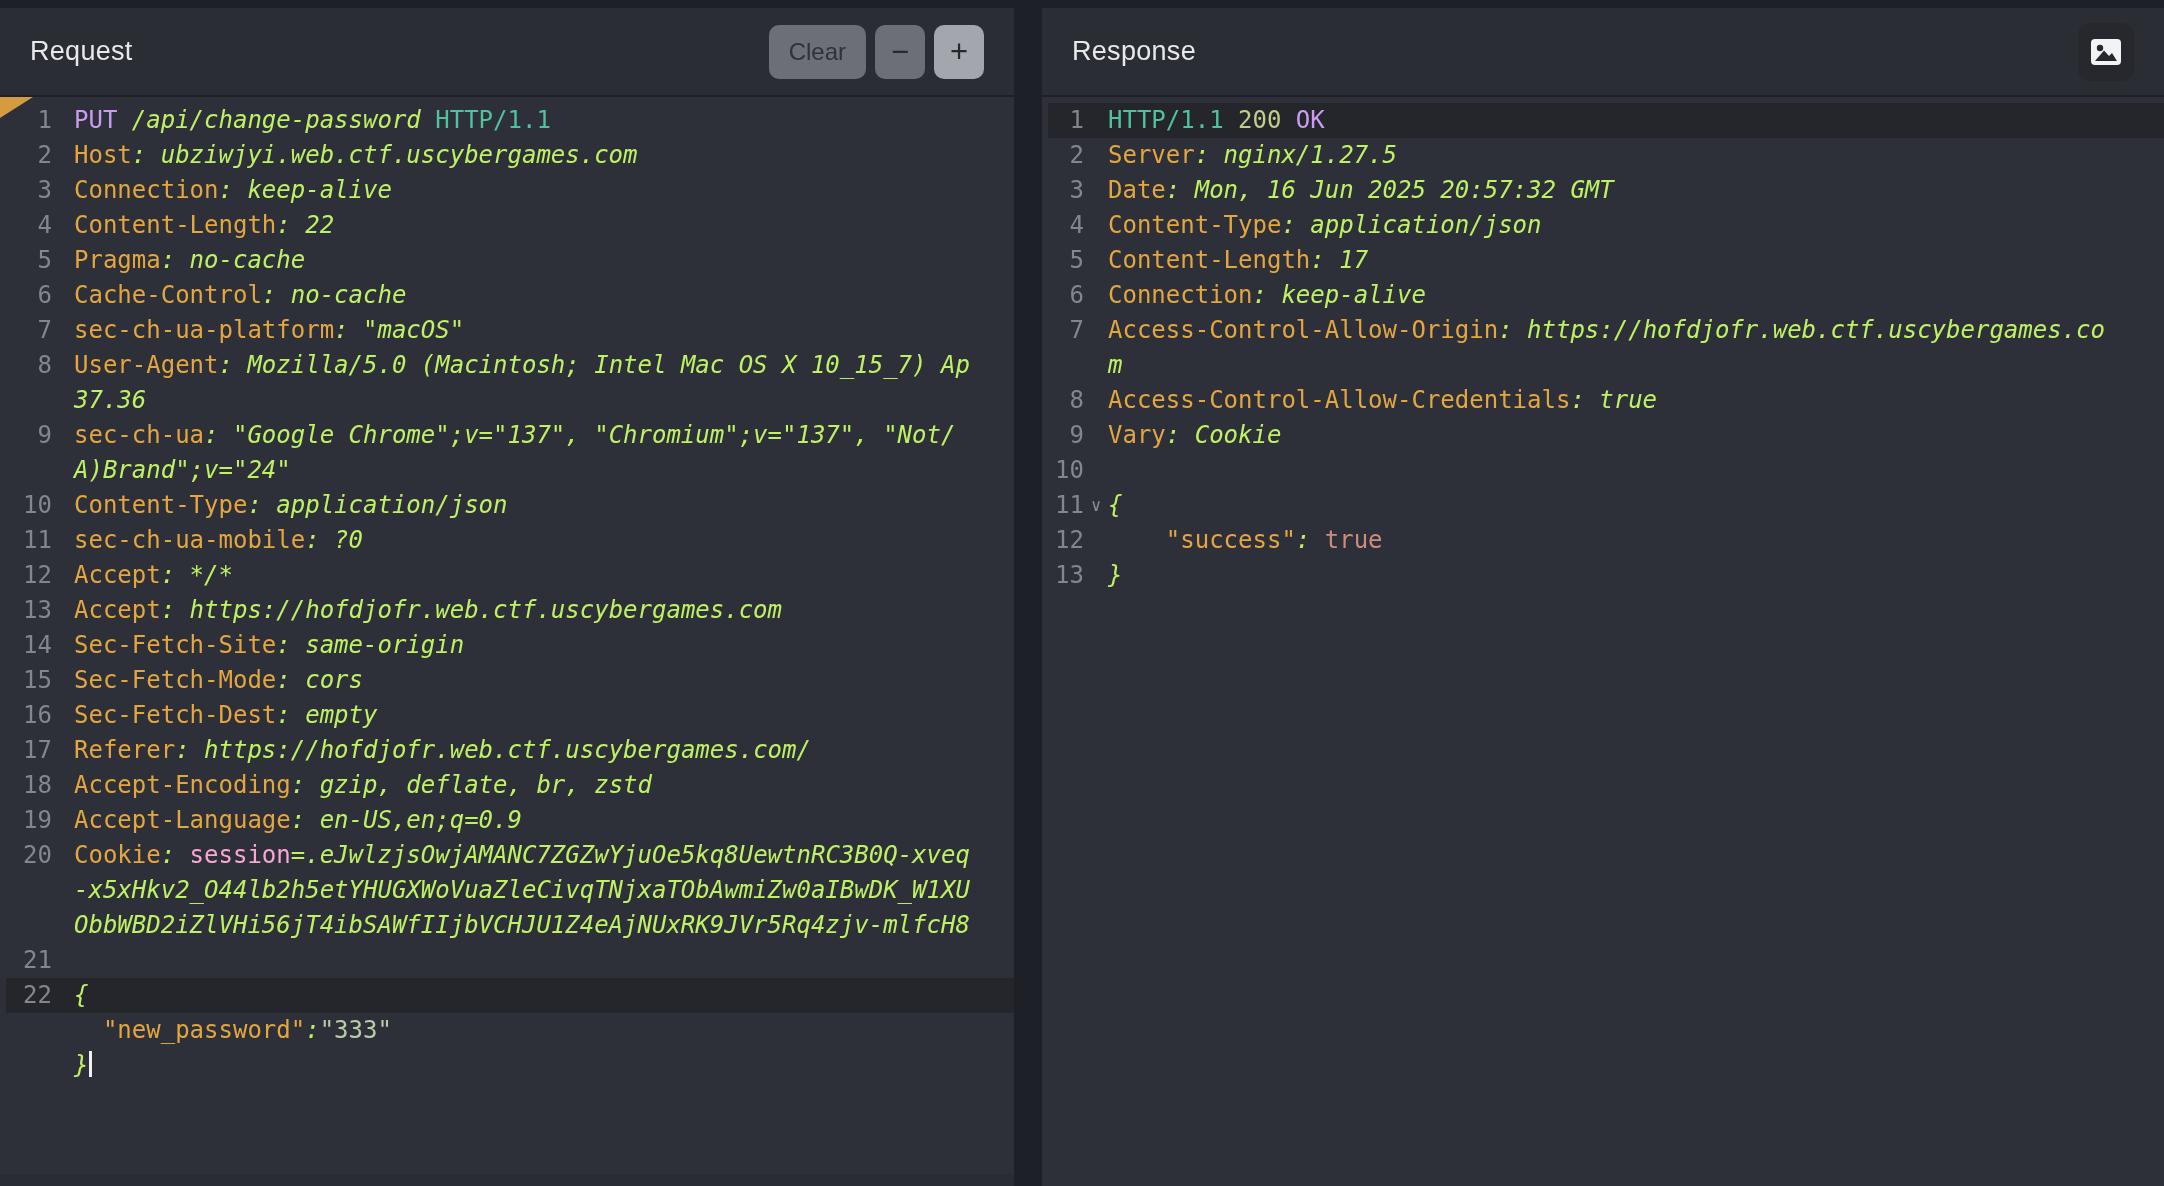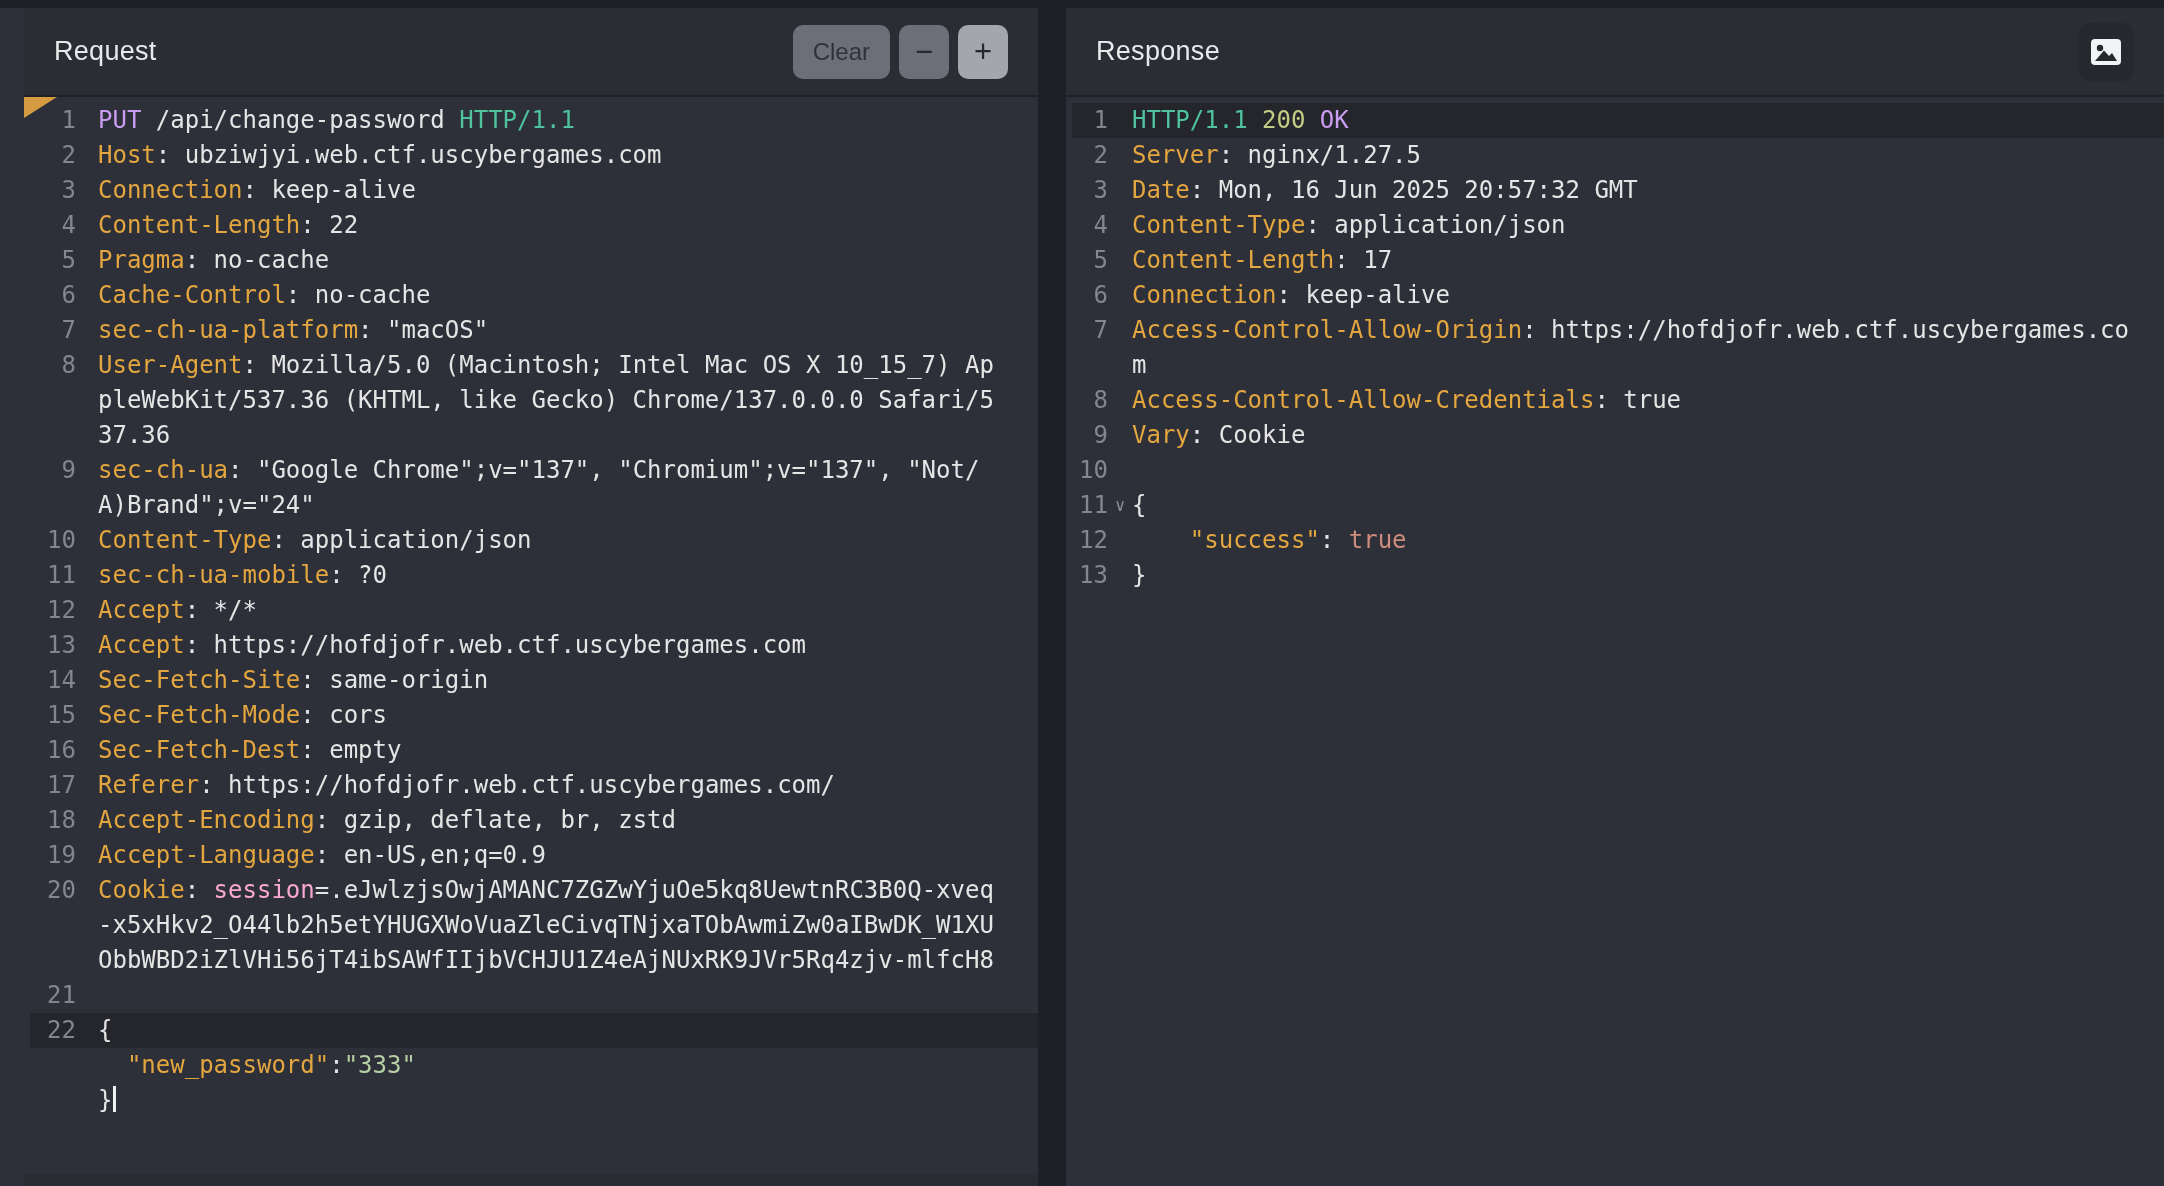--- a/index.html
+++ b/index.html
@@ -4,21 +4,21 @@
 <style>
   * { margin:0; padding:0; box-sizing:border-box; }
   html,body { background:#1e2027; }
   .app {
     width:2164px; height:1186px; overflow:hidden; position:relative;
     background:#2e3039; font-family:"Liberation Sans", sans-serif;
   }
   .topstrip { height:8px; width:100%; background:#1e2027; }
   .panels { display:flex; height:1178px; }
   .panel { display:flex; flex-direction:column; height:100%; overflow:hidden; }
-  .request-panel { width:1014px; flex:0 0 1014px;margin-left:24px; }
+  .request-panel { width:1014px; flex:0 0 1014px; }
   .divider { width:28px; flex:0 0 28px; background:#1e2027; }
   .response-panel { flex:1 1 auto;justify-content:flex-end; }
 
   .panel-header {
     height:89px; flex:0 0 89px; background:#2b2d34;
     border-bottom:2px solid #1f2127;
     display:flex; align-items:center; justify-content:space-between;
     padding:0 30px;
   }
   .panel-title { font-size:27px; font-weight:400; color:#e8e9eb; letter-spacing:.3px; }
@@ -46,21 +46,21 @@
   }
   .rows { padding-left:6px; }
   .code-row { display:flex; min-height:35px; width:100%; }
   .code-row.active { background:#24262c; }
   .ln { flex:0 0 46px; text-align:right; color:#83868e; white-space:pre; }
   .response-panel .ln { flex:0 0 36px; }
   .fold { flex:0 0 24px; text-align:center; color:#8a8d95; font-size:17px; line-height:35px; }
   .request-panel .code { margin-left:22px; }
   .code { white-space:pre-wrap; word-break:break-all; color:#e9eaec; flex:1 1 auto; }
 
-  .tok-plain  { color:#e5e5e5; }
+  .tok-plain  { color:#bef264;font-style:italic; }
   .tok-method { color:#ca9df2; }
   .tok-proto  { color:#4ec39e; }
   .tok-status { color:#c2cd86; }
   .tok-okword { color:#ca9df2; }
   .tok-hname  { color:#e4a63f; }
   .tok-key    { color:#e4a63f; }
   .tok-red    { color:#f9a8d4; }
   .tok-strval { color:#b5cfa5; }
   .tok-salmon { color:#ce8c7c; }
   .caret {
@@ -114,24 +114,20 @@
               <span class="ln">6</span>
               <span class="code"><span class="tok-hname">Cache-Control</span><span class="tok-plain">: no-cache</span></span>
             </div>
             <div class="code-row">
               <span class="ln">7</span>
               <span class="code"><span class="tok-hname">sec-ch-ua-platform</span><span class="tok-plain">: "macOS"</span></span>
             </div>
             <div class="code-row">
               <span class="ln">8</span>
               <span class="code"><span class="tok-hname">User-Agent</span><span class="tok-plain">: Mozilla/5.0 (Macintosh; Intel Mac OS X 10_15_7) Ap</span></span>
-            </div>
-            <div class="code-row">
-              <span class="ln"></span>
-              <span class="code"><span class="tok-plain">pleWebKit/537.36 (KHTML, like Gecko) Chrome/137.0.0.0 Safari/5</span></span>
             </div>
             <div class="code-row">
               <span class="ln"></span>
               <span class="code"><span class="tok-plain">37.36</span></span>
             </div>
             <div class="code-row">
               <span class="ln">9</span>
               <span class="code"><span class="tok-hname">sec-ch-ua</span><span class="tok-plain">: "Google Chrome";v="137", "Chromium";v="137", "Not/</span></span>
             </div>
             <div class="code-row">

